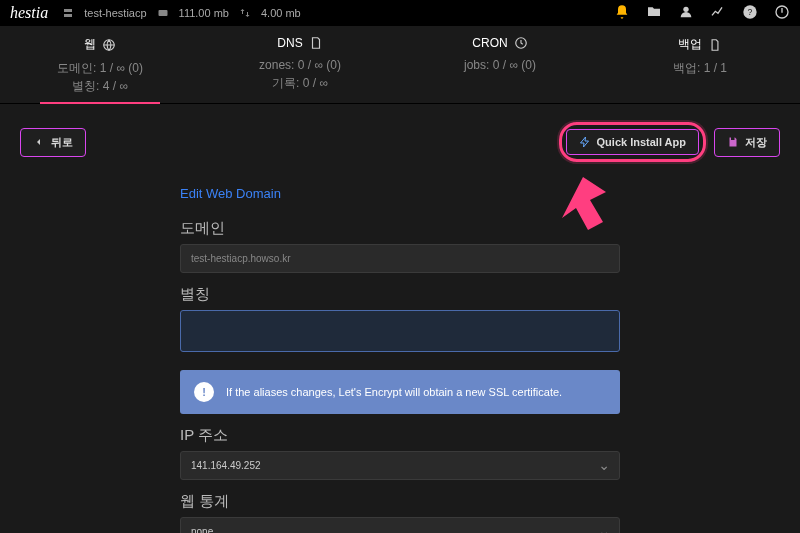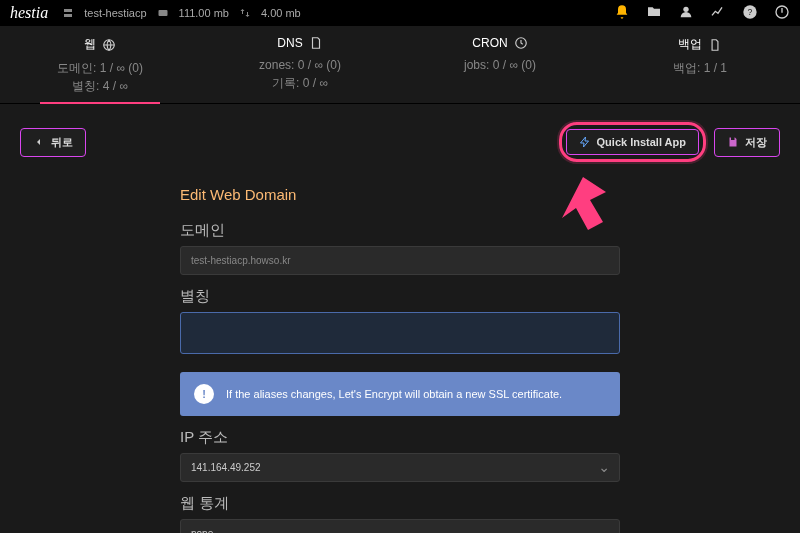--- a/index.html
+++ b/index.html
@@ -13,21 +13,21 @@
 .tab { flex:1; display:flex; flex-direction:column; align-items:center; justify-content:flex-start; padding-top:10px; font-size:11px; color:#aaa; cursor:pointer; position:relative; }
 .tab-head { display:flex; align-items:center; gap:6px; color:#fff; font-size:12px; margin-bottom:6px; }
 .tab-line { font-size:12px; color:#888; line-height:1.5; }
 .tab.active::after { content:""; position:absolute; bottom:-1px; left:20%; width:60%; height:2px; background:#ff3e80; }
 .toolbar { display:flex; align-items:center; padding:18px 20px 10px 20px; gap:8px; }
 .btn { border:1px solid #d946ef; background:#1f1f1f; color:#ddd; font-size:11px; padding:6px 12px; border-radius:4px; cursor:pointer; display:inline-flex; align-items:center; gap:6px;font-weight:bold; }
 .btn svg { width:12px; height:12px; }
 .spacer { flex:1; }
 .highlight-box { border:3px solid #ff3e80; border-radius:18px; padding:4px; box-shadow:0 0 0 2px rgba(255,62,128,.2); }
 .form-area { padding:0 180px 20px 180px; }
-.page-title { font-size:15px; color:#fdba74; font-weight:400; margin:14px 0 18px 0; }
+.page-title { font-size:13px; color:#3b82f6; font-weight:400; margin:14px 0 18px 0; }
 .label { font-size:15px; color:#bbb; margin:12px 0 6px 0; display:block; }
 .input, .select, .textarea { width:100%; background:#2a2a2a; border:1px solid #3a3a3a; color:#ccc; font-size:10px; padding:8px 10px; border-radius:3px; }
 .textarea { resize:none; height:42px; border:1px solid #4a6aaa; background:#1f2a3a; }
 .input[readonly] { color:#888; }
 .alert { background:#6a88c8; color:#fff; font-size:11px; padding:12px 14px; border-radius:3px; margin-top:14px; display:flex; align-items:center; gap:12px; }
 .alert-icon { width:20px; height:20px; border-radius:50%; background:#fff; color:#6a88c8; display:flex; align-items:center; justify-content:center; font-weight:bold; flex-shrink:0; }
 .select-wrap { position:relative; }
 .select-wrap::after { content:"⌄"; position:absolute; right:10px; top:6px; color:#888; pointer-events:none; font-size:14px; }
 .arrow-callout { position:absolute; left:548px; top:172px; width:60px; height:60px; pointer-events:none; }
 .ic { display:inline-flex; }

